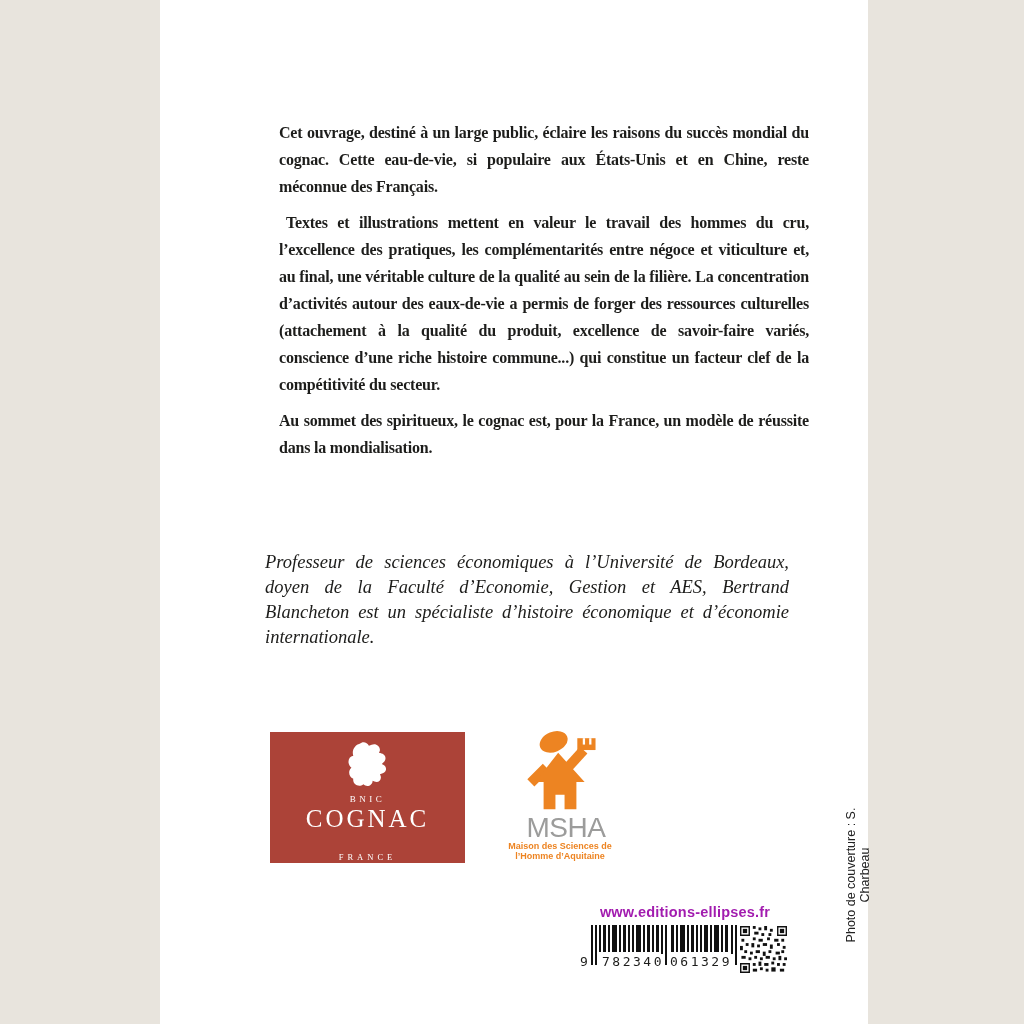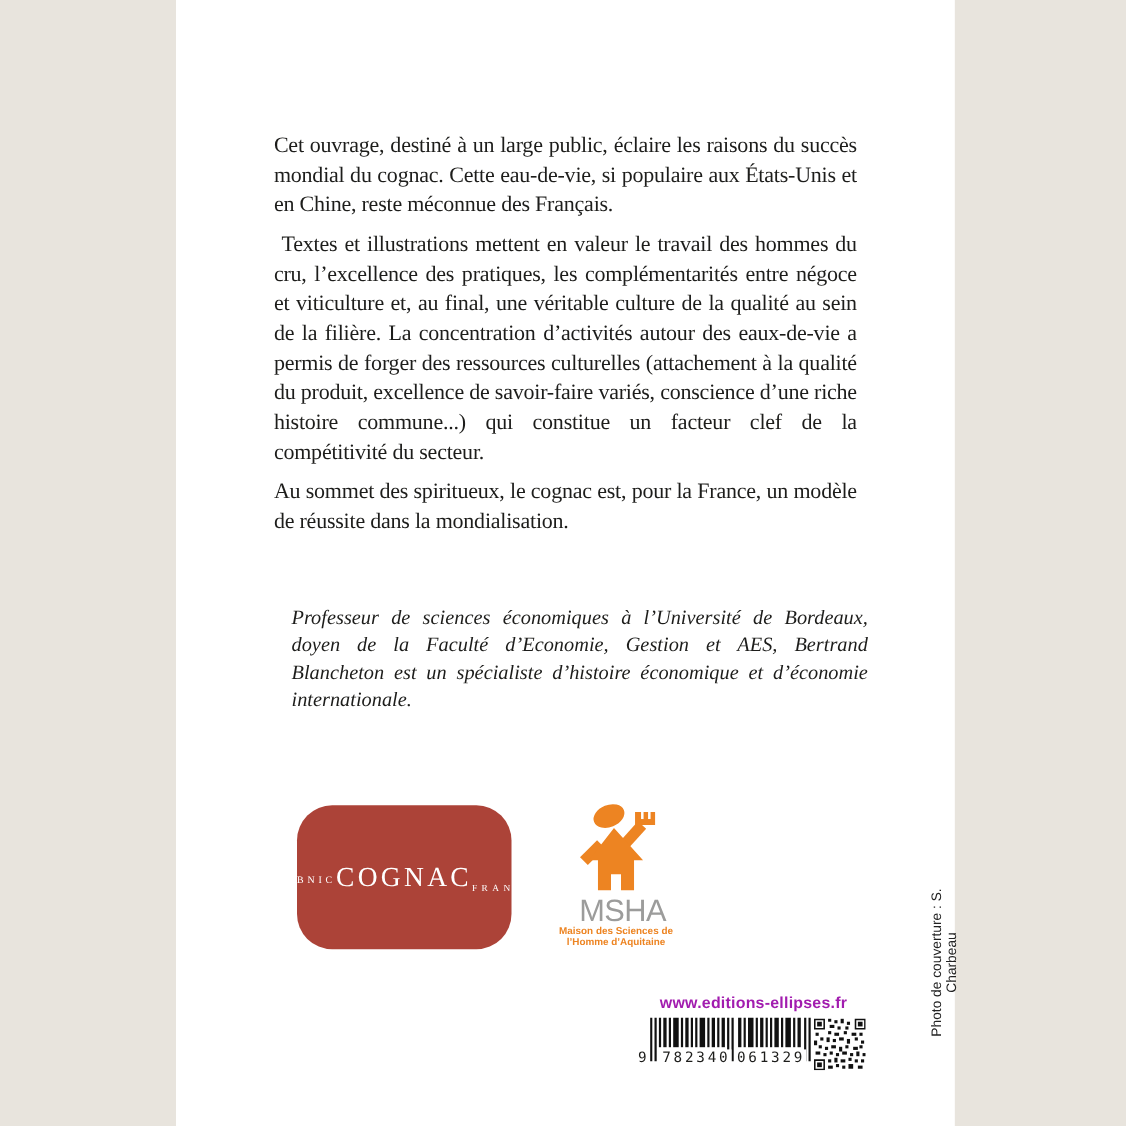--- a/index.html
+++ b/index.html
@@ -5,31 +5,31 @@
   :root{
     --background:#e8e4dd; --paper:#ffffff; --text:#1d1d1b;
     --bnic-red:#ac4338; --msha-orange:#ed8422; --msha-gray:#9c9c9b; --region-red:#c3162f;
   }
   *{margin:0;padding:0;box-sizing:border-box;}
   body{width:1024px;height:1024px;overflow:hidden;background:var(--background);
        font-family:"Liberation Sans",sans-serif;color:var(--text);}
   .paper{position:absolute;left:160px;top:0;width:708px;height:1024px;background:var(--paper);}
 
   
-  .blurb{position:absolute;left:89px;width:530px;font-family:"Liberation Serif",serif;
-         font-size:20px;line-height:27px;letter-spacing:-0.2px;text-align:justify;color:var(--text);}
+  .blurb{position:absolute;left:119px;width:530px;font-family:"Liberation Serif",serif;
+         font-size:16px;line-height:27px;letter-spacing:-0.2px;text-align:justify;color:var(--text);font-weight:bold;}
   .blurb p{margin:0 0 9px 0;}
   .blurb p.indent{text-indent:7px;}
   .bio{position:absolute;left:105px;top:550px;width:524px;font-family:"Liberation Serif",serif;
        font-style:italic;font-size:18.5px;line-height:25px;text-align:justify;color:var(--text);}
 
   
   .bnic{position:absolute;left:110px;top:732px;width:195px;height:131px;background:var(--bnic-red);
-        display:flex;align-items:center;color:#fff;
-        font-family:"Liberation Serif",serif;text-align:center;border-radius:32px;}
+        display:flex;flex-direction:column;align-items:center;color:#fff;
+        font-family:"Liberation Serif",serif;text-align:center;}
   .bnic svg{margin-top:8px;}
   .bnic .top{margin-top:4px;font-size:9px;letter-spacing:3.5px;}
   .bnic .title{margin-top:1px;font-size:25px;letter-spacing:3px;}
   .bnic .bottom{margin-top:19px;font-size:8.5px;letter-spacing:4px;}
 
   
   .msha{position:absolute;left:340px;top:727px;width:120px;display:flex;flex-direction:column;
         align-items:center;text-align:center;}
   .msha .acro{font-weight:400;font-size:28px;line-height:26px;letter-spacing:-0.5px;color:var(--msha-gray);margin-left:12px;}
   .msha .sub{font-size:9px;line-height:10px;font-weight:700;color:var(--msha-orange);}

